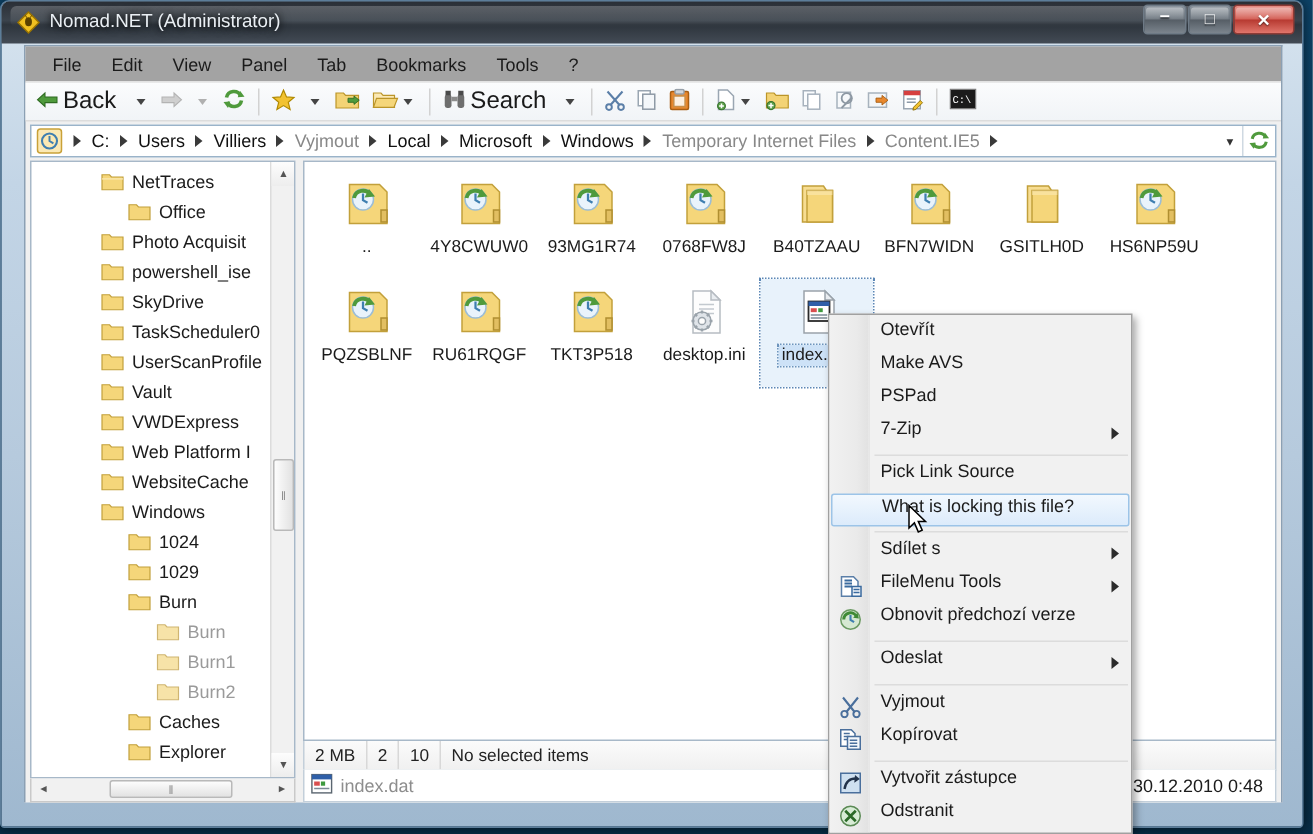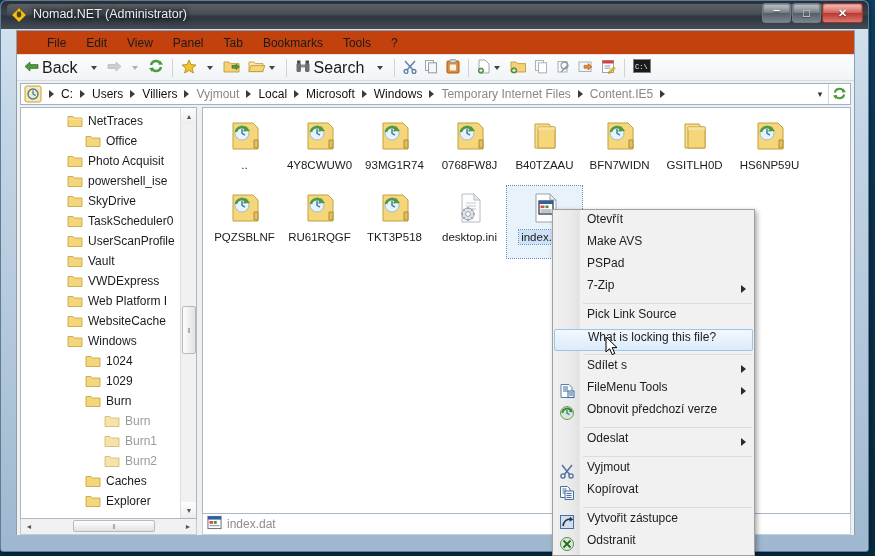--- a/index.html
+++ b/index.html
@@ -67,22 +67,22 @@
   
   #client {
     position:absolute; left:15px; top:29px; width:839px; height:505px;
     background:#f0f0f0;
     border:1px solid #8ba0b4;
     border-bottom:none;
     display:flex; flex-direction:column;
   }
   
   #menubar {
-    height:24px; background:#c2410c; border-bottom:1px solid #e2e2e2;
-    display:flex; align-items:center; padding-left:20px;
+    height:24px; background:#a3a3a3; border-bottom:1px solid #e2e2e2;
+    display:flex; align-items:center; padding-left:8px;
     flex:0 0 24px;
   }
   #menubar .mi {
     padding:3px 10px; font-size:12px; color:#1b1b1b; cursor:default; border-radius:2px;
   }
   
   #toolbar {
     height:26px; flex:0 0 26px;
     background: linear-gradient(180deg,#fbfcfd 0%,#f1f4f7 100%);
     border-bottom:1px solid #dcdcdc;
@@ -790,32 +790,42 @@
                   <rect x="17.5" y="13.5" width="3" height="2.6" fill="#3f9a3f"></rect>
                   <path d="M12.5 18 h11 M12.5 20 h11" stroke="#7d8a96" stroke-width="1"></path>
                 </svg>
               </span>
               <span class="flabel">index.dat</span>
             </div>
 
           </div>
         </div>
 
+        <div id="statusbar">
+          <div class="cell">2 MB</div>
+          <div class="cell">2</div>
+          <div class="cell">10</div>
+          <div class="cell last">No selected items</div>
+        </div>
 
         <div id="infobar">
           <span>
             <svg width="15" height="15" viewBox="0 0 16 16">
               <rect x="1" y="1.5" width="14" height="13" fill="#fff" stroke="#5b6670"></rect>
               <rect x="1" y="1.5" width="14" height="3.4" fill="#2f5fa8"></rect>
               <rect x="2.6" y="6.4" width="4" height="3" fill="#d94f4f"></rect>
               <rect x="7.4" y="6.4" width="3" height="3" fill="#3f9a3f"></rect>
               <path d="M2.6 11.4 h10.8" stroke="#7d8a96" stroke-width="1"></path>
             </svg>
           </span>
           <span>index.dat</span>
+          <span class="right">
+            <span class="cell">B</span>
+            <span class="cell">30.12.2010 0:48</span>
+          </span>
         </div>
       </div>
     </div>
   </div>
 
   <div id="ctxmenu">
     <div class="gutter"></div>
 
     <div class="ctxitem">
       <span>Otevřít</span>

